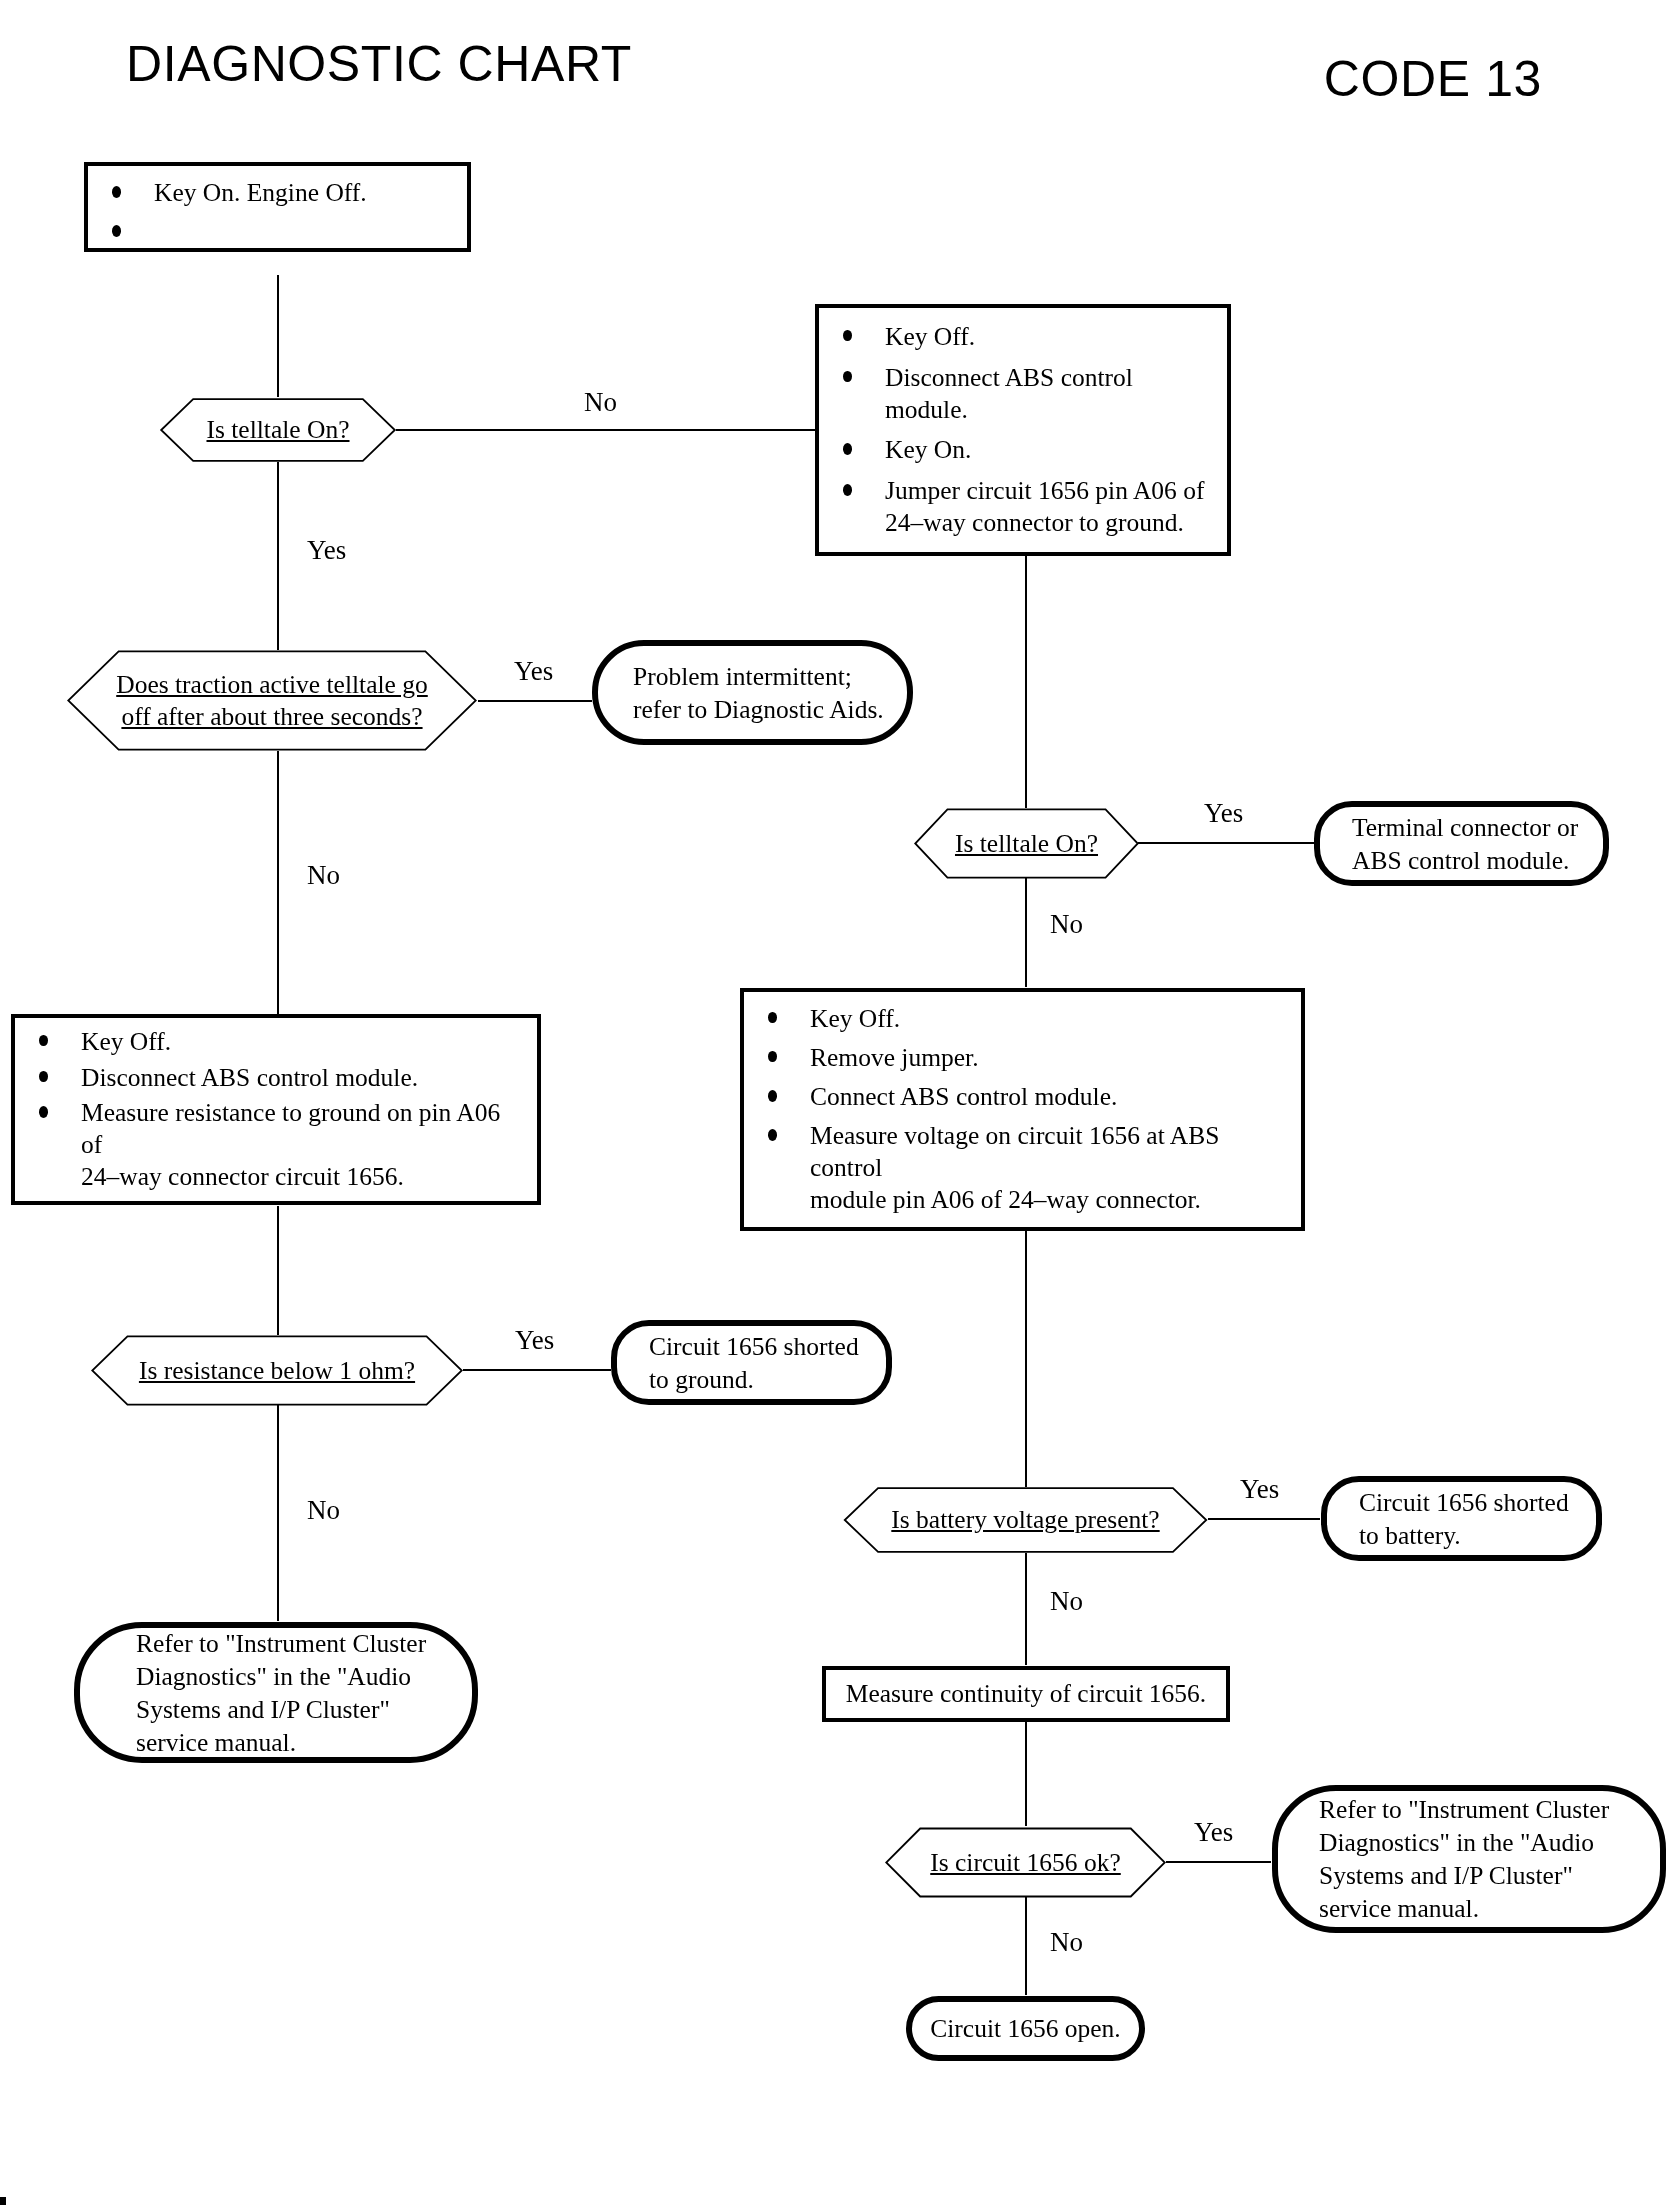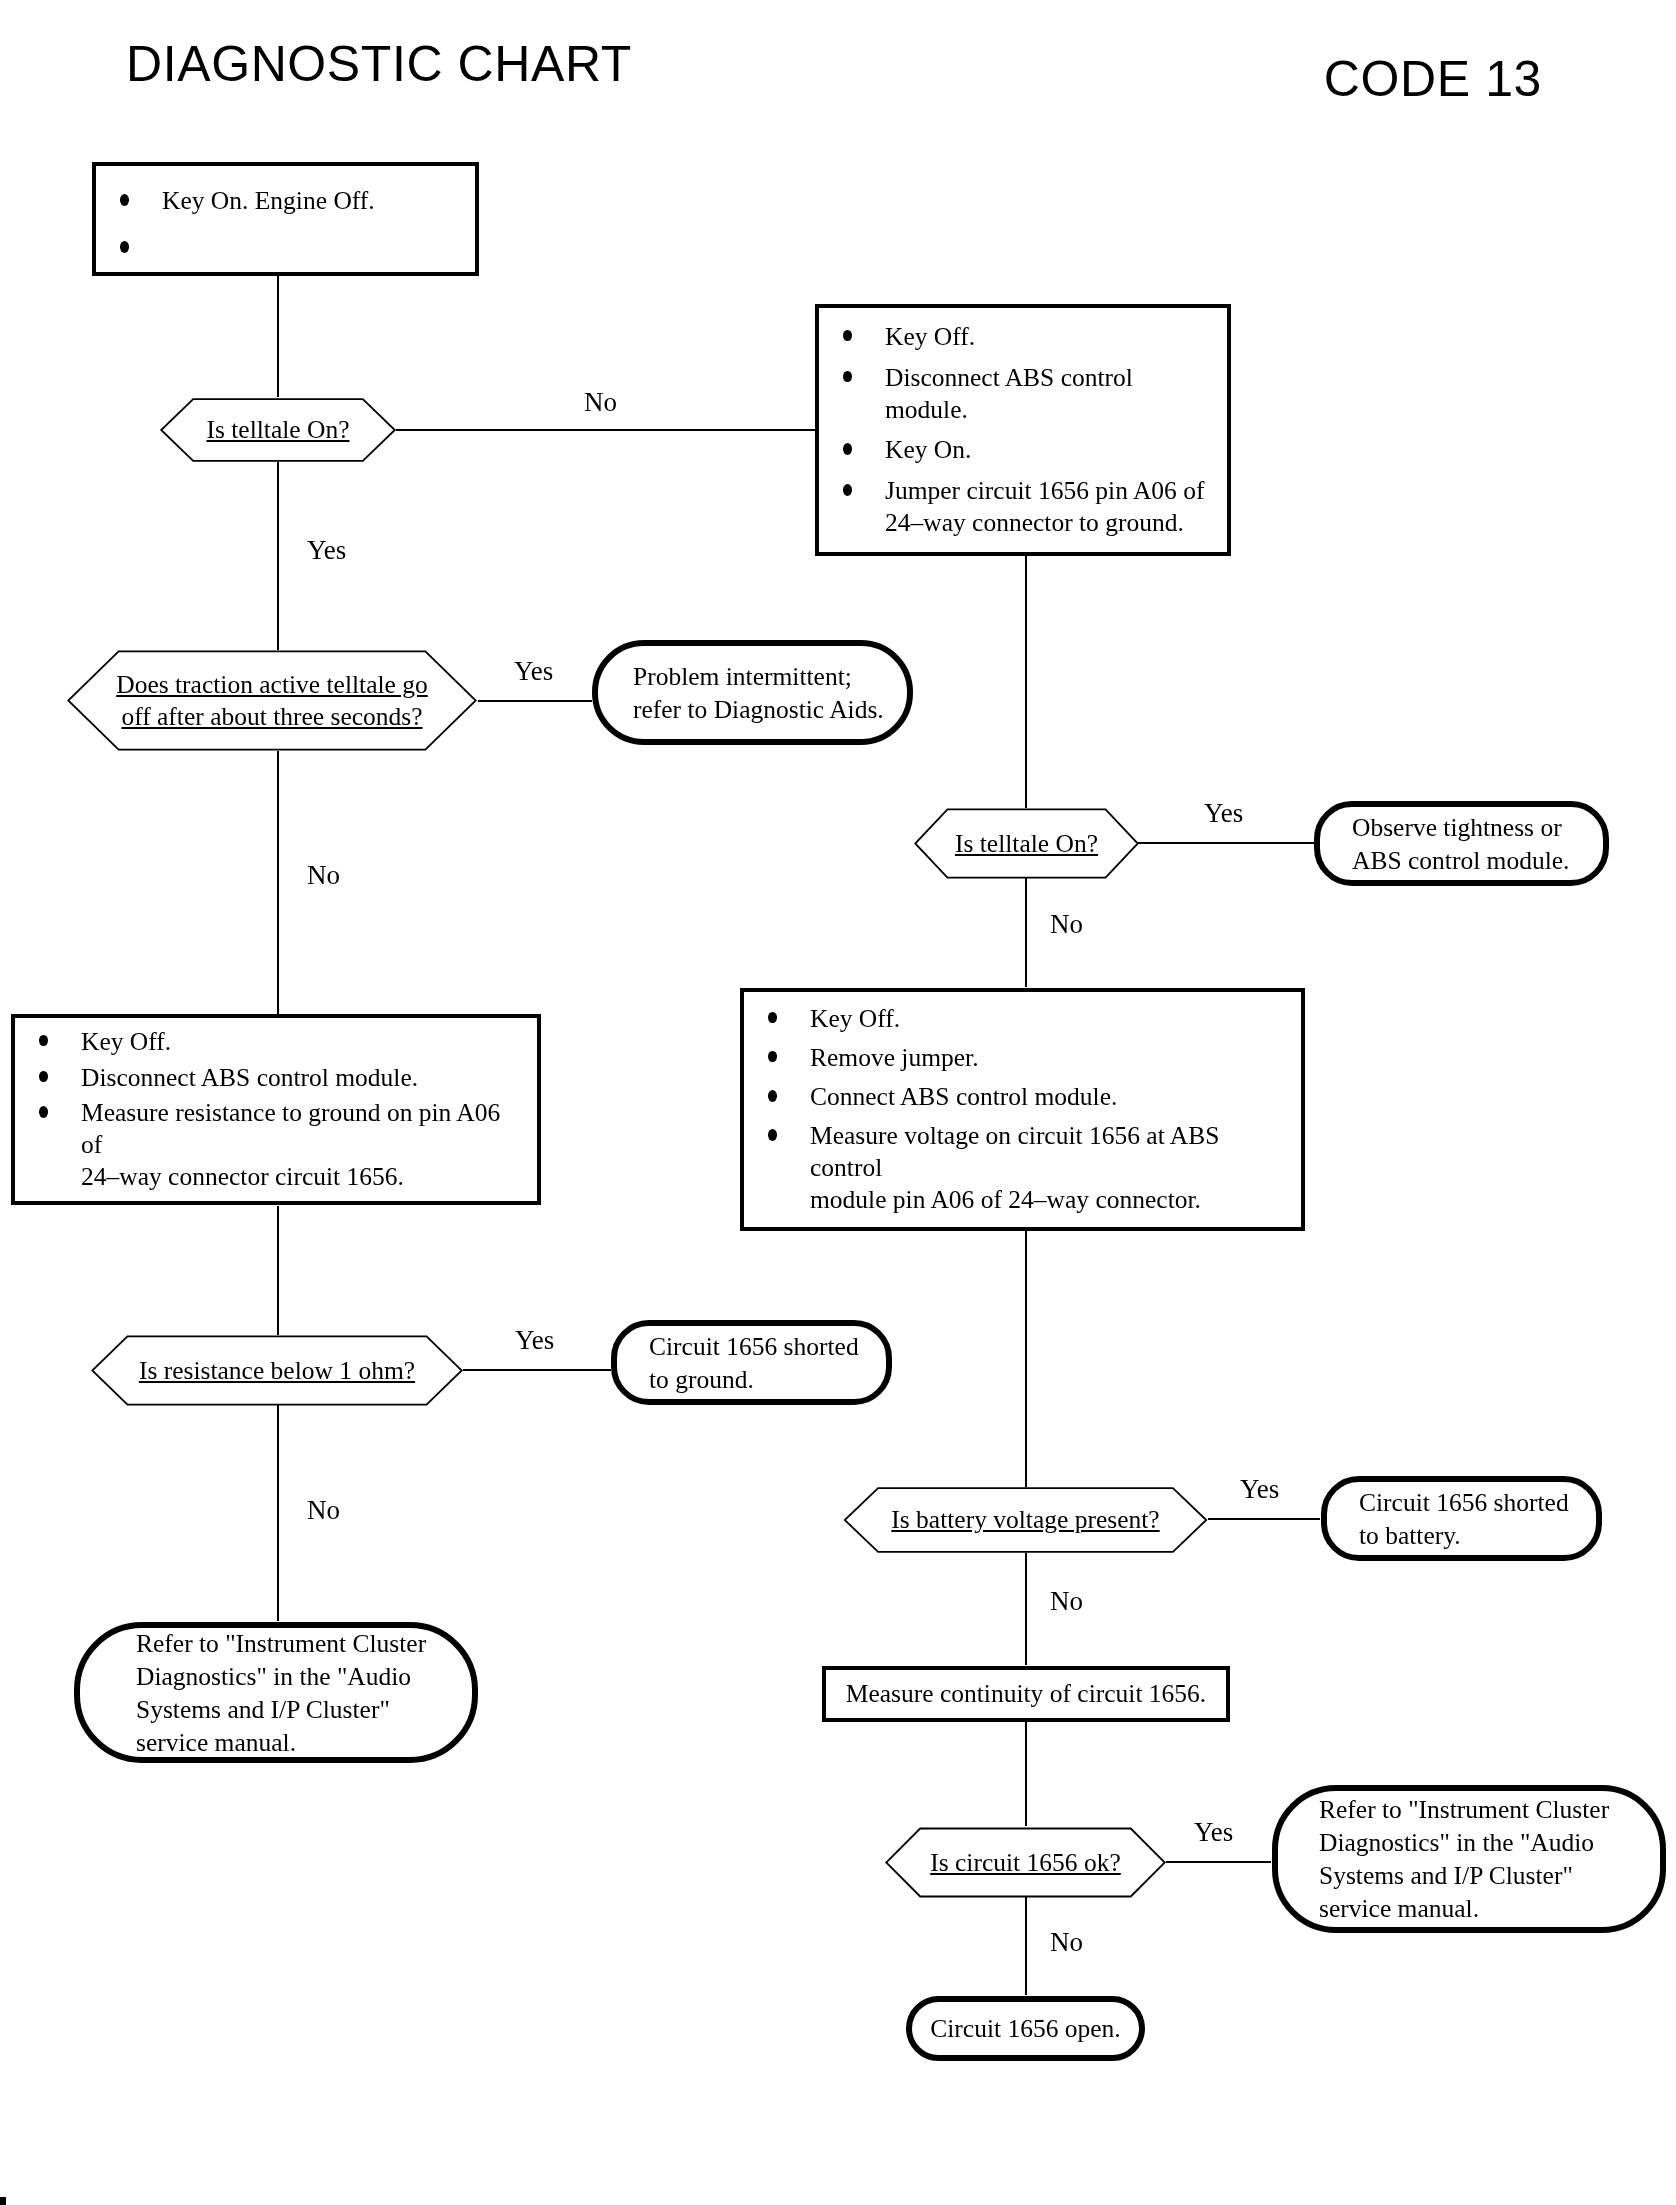--- a/index.html
+++ b/index.html
@@ -98,21 +98,21 @@
   .corner-mark { position: absolute; background: #000; }
 </style>
 </head>
 <body>
 
 <div class="page">
 
   <div class="title" style="left:126px; top:35px;">DIAGNOSTIC CHART</div>
   <div class="title" style="right:134px; top:50px; left:auto;">CODE 13</div>
 
-  <div class="pbox" style="left:84px; top:162px; width:387px; height:114px;margin-left:8px;">
+  <div class="pbox" style="left:84px; top:162px; width:387px; height:90px;">
     <div class="bullet-row">
         <span class="dot"></span>
         <div class="bullet-text">Key On. Engine Off.</div>
       </div>
     <div class="bullet-row">
         <span class="dot"></span>
       </div>
   </div>
 
   <div class="vline" style="left:277px; top:275px; height:122px;"></div>
@@ -211,21 +211,21 @@
   <div class="hex" style="left:914px; top:808px; width:225px; height:71px;">
     <svg width="225" height="71" viewBox="0 0 370 116">
       <polygon points="55,2 315,2 368,58 315,114 55,114 2,58" fill="#fff" stroke="#000" stroke-width="3"></polygon>
     </svg>
     <div class="hex-text">Is telltale On?</div>
   </div>
 
   <div class="hline" style="left:1138px; top:842px; width:176px;"></div>
   <div class="edge-label" style="left:1204px; top:798px;">Yes</div>
 
-  <div class="pill" style="left:1314px; top:801px; width:295px; height:85px; border-radius:38px; padding-left:32px;">Observe tightness or
+  <div class="pill" style="left:1314px; top:801px; width:295px; height:85px; border-radius:38px; padding-left:32px;">Terminal connector or
 ABS control module.</div>
 
   <div class="vline" style="left:1025px; top:878px; height:109px;"></div>
   <div class="edge-label" style="left:1050px; top:909px;">No</div>
 
   <div class="pbox" style="left:740px; top:988px; width:565px; height:243px;">
     <div class="bullet-row">
         <span class="dot"></span>
         <div class="bullet-text">Key Off.</div>
       </div>

